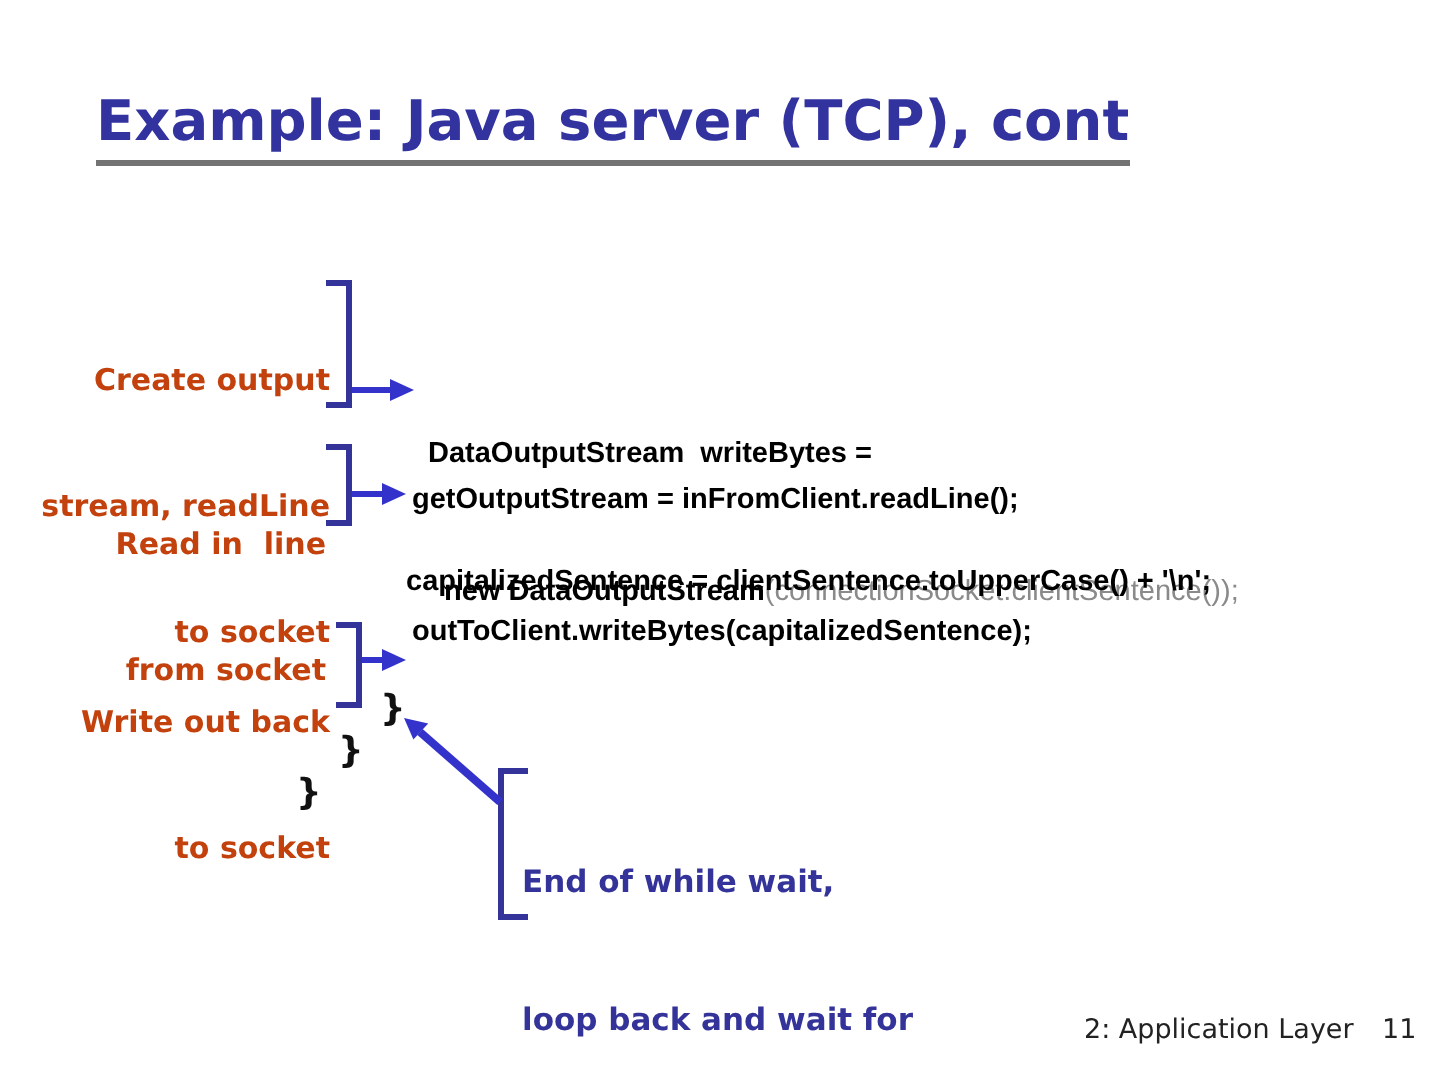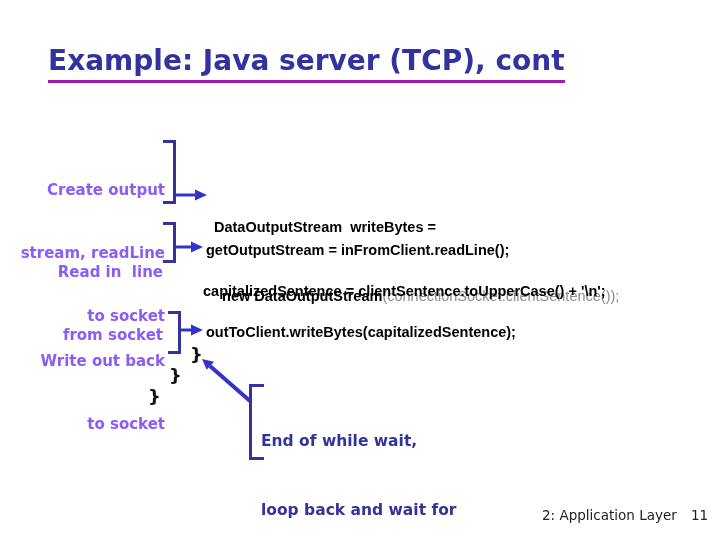--- a/index.html
+++ b/index.html
@@ -7,27 +7,27 @@
     position:relative;
     width:720px;height:540px;
     background:#ffffff;
     overflow:hidden;
     font-family:"DejaVu Sans", sans-serif;
   }
   .title{
     position:absolute;left:48px;top:44px;
     font-size:28px;font-weight:bold;letter-spacing:0px;
     color:#3333a0;
-    border-bottom:3px solid #a21caf;
+    border-bottom:3px solid #737373;
     padding-bottom:3px;
     white-space:pre;
   }
   .label{
     position:absolute;
-    color:#8b5cf6;
+    color:#c2410c;
     font-size:15px;font-weight:bold;
     line-height:21px;text-align:right;
     white-space:pre;
   }
   .label div{white-space:pre;}
   
   .rbracket{
     position:absolute;
     border-top:3px solid #333399;
     border-right:3px solid #333399;
@@ -93,21 +93,21 @@
 
   <div class="code" style="left:214px;top:170px;">
     <div>DataOutputStream  writeBytes =</div>
     <div><span>  new DataOutputStream</span><span class="muted">(connectionSocket.clientSentence());</span></div>
   </div>
 
   <div class="code" style="left:206px;top:239px;">getOutputStream = inFromClient.readLine();</div>
 
   <div class="code" style="left:203px;top:280px;">capitalizedSentence = clientSentence.toUpperCase() + '\n';</div>
 
-  <div class="code" style="left:206px;top:321px;">outToClient.writeBytes(capitalizedSentence);</div>
+  <div class="code" style="left:206px;top:305px;">outToClient.writeBytes(capitalizedSentence);</div>
 
   <div class="brace" style="left:190px;top:346px;">}</div>
   <div class="brace" style="left:169px;top:367px;">}</div>
   <div class="brace" style="left:148px;top:388px;">}</div>
 
   <div class="lbracket" style="left:249px;top:384px;width:12px;height:70px;"></div>
   <div class="note-text" style="left:261px;top:384px;">
     <div>End of while wait,</div>
     <div>loop back and wait for</div>
     

